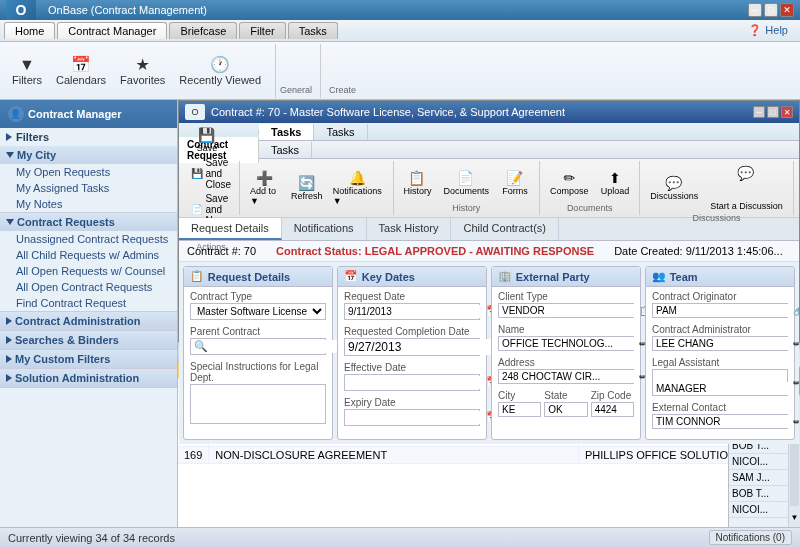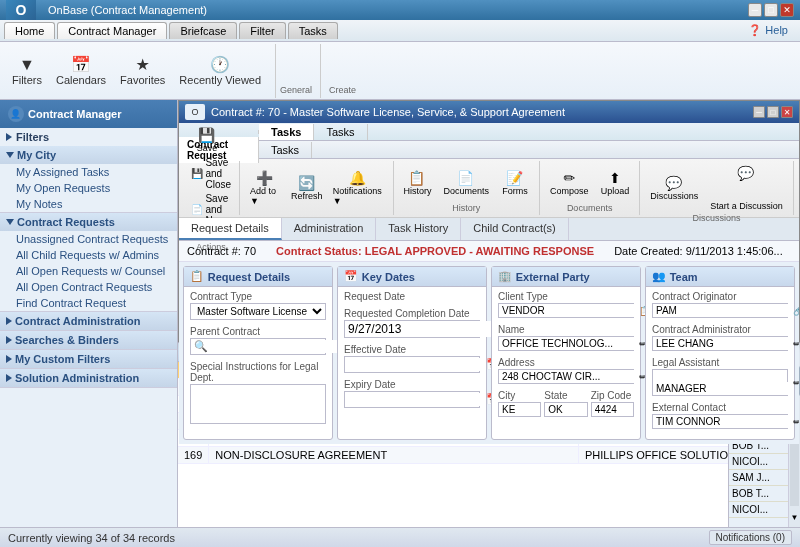--- a/index.html
+++ b/index.html
@@ -131,22 +131,22 @@
       <div class="filters-header">
         <span class="tri-right"></span>
         <span>Filters</span>
       </div>
 
       <div class="sidebar-section">
         <div class="sidebar-section-header">
           <span class="tri-down"></span>
           <span>My City</span>
         </div>
+        <div class="sidebar-item">My Open Requests</div>
         <div class="sidebar-item">My Assigned Tasks</div>
-        <div class="sidebar-item">My Open Requests</div>
         <div class="sidebar-item">My Notes</div>
       </div>
 
       <div class="sidebar-section">
         <div class="sidebar-section-header">
           <span class="tri-down"></span>
           <span>Contract Requests</span>
         </div>
         <div class="sidebar-item">Unassigned Contract Requests</div>
         <div class="sidebar-item">All Child Requests w/ Admins</div>
@@ -302,21 +302,21 @@
             <div class="ribbon-btn">
               
               
             </div>
 
           </div>
         </div>
 
         <div class="content-tabs">
           <div class="content-tab active">Request Details</div>
-          <div class="content-tab">Administration</div>
+          <div class="content-tab">Notifications</div>
           <div class="content-tab">Task History</div>
           <div class="content-tab">Child Contract(s)</div>
         </div>
 
         <div class="contract-header">
           <span>Contract #: 70</span>
           <span style="font-weight:bold; color:#c03030;">Contract Status: LEGAL APPROVED - AWAITING RESPONSE</span>
           <span>Date Created: 9/11/2013 1:45:06...</span>
         </div>
 
@@ -349,20 +349,24 @@
           </div>
 
           <div class="detail-panel">
             <div class="detail-panel-header">
               <span>📅</span>
               <span>Key Dates</span>
             </div>
             <div class="detail-panel-body">
               <div class="field-group">
                 <div class="field-label">Request Date</div>
+                <div class="field-input-with-icon">
+                  <input type="text" value="9/11/2013" class="" style="border: none; padding: 1px 3px; font-size: 10px; flex: 1 1 0%; outline: none;">
+                  <span class="field-icon">📅</span>
+                </div>
               </div>
               <div class="field-group">
                 <div class="field-label">Requested Completion Date</div>
                 <div class="field-input-with-icon">
                   <input type="text" value="9/27/2013" class="" style="border: none; padding: 1px 3px; font-size: 12px; flex: 1 1 0%; outline: none;">
                   <span class="field-icon">📅</span>
                 </div>
               </div>
               <div class="field-group">
                 <div class="field-label">Effective Date</div>

